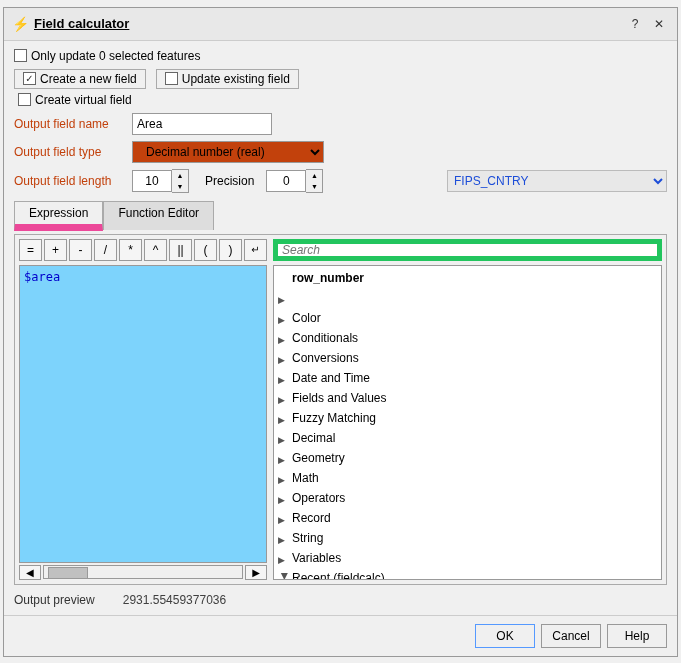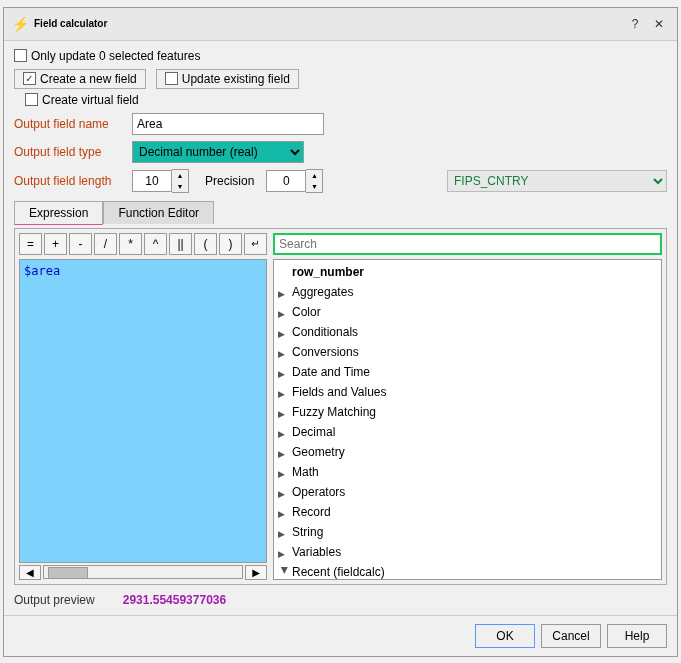--- a/index.html
+++ b/index.html
@@ -35,21 +35,22 @@
       gap: 6px;
     }
     .title-icon {
       width: 16px;
       height: 16px;
       color: #e8a000;
       font-size: 14px;
     }
     .title-text {
       font-weight: 600;
-      font-size: 10px;
+      font-size: 13px;
+      text-decoration: underline;
     }
     .title-bar-right {
       display: flex;
       gap: 4px;
     }
     .title-btn {
       width: 20px;
       height: 20px;
       display: flex;
       align-items: center;
@@ -98,29 +99,29 @@
       min-width: 110px;
     }
     .form-input {
       border: 1px solid #999;
       background: white;
       padding: 2px 4px;
       font-size: 12px;
       height: 22px;
     }
     .form-input-name {
+      width: 140px;
+    }
+    .form-select {
+      border: 1px solid #999;
+      background: #c2410c;
+      padding: 1px 9px;
+      font-size: 12px;
+      height: 22px;
       width: 192px;
-    }
-    .form-select {
-      border: 1px solid #999;
-      background: #14b8a6;
-      padding: 1px 2px;
-      font-size: 12px;
-      height: 22px;
-      width: 172px;
     }
     .spin-input {
       display: flex;
       align-items: center;
     }
     .spin-input input {
       border: 1px solid #999;
       width: 40px;
       height: 22px;
       text-align: center;
@@ -152,21 +153,21 @@
     .tab {
       padding: 4px 14px;
       border: 1px solid #aaa;
       background: #ddd;
       cursor: pointer;
       font-size: 12px;
       border-bottom: none;
     }
     .tab.active {
       background: #f0f0f0;
-      border-bottom: 1px solid #ec4899;
+      border-bottom: 7px solid #ec4899;
       margin-bottom: -1px;
       z-index: 1;
     }
     .main-area {
       display: flex;
       gap: 6px;
       flex: 1;
       border: 1px solid #aaa;
       padding: 4px;
       min-height: 0;
@@ -217,27 +218,28 @@
       padding: 1px 6px;
       font-size: 10px;
     }
     .right-panel {
       flex: 1;
       display: flex;
       flex-direction: column;
       min-height: 0;
     }
     .search-box {
-      border: 2px solid #22c55e;
+      border: 5px solid #22c55e;
       padding: 2px 4px;
       width: 100%;
       font-size: 12px;
       height: 22px;
       margin-bottom: 4px;
       background: white;
+      font-style: italic;
     }
     .tree-list {
       flex: 1;
       border: 1px solid #999;
       background: white;
       overflow-y: scroll;
       font-size: 12px;
     }
     .tree-item {
       display: flex;
@@ -255,21 +257,21 @@
     .tree-arrow.open { transform: rotate(90deg); display: inline-block; }
     .tree-label { flex: 1; }
     .output-preview {
       display: flex;
       align-items: center;
       gap: 14px;
       margin-top: 4px;
       font-size: 12px;
     }
     .preview-label { color: #333; }
-    .preview-value { color: #a21caf; font-weight: bold; }
+    .preview-value { color: #404040; font-weight: normal; }
     .dialog-footer {
       display: flex;
       justify-content: flex-end;
       gap: 6px;
       padding: 8px 10px;
       border-top: 1px solid #ccc;
     }
     .footer-btn {
       padding: 4px 4px;
       border: 1px solid #999;
@@ -278,21 +280,21 @@
       font-size: 12px;
       min-width: 60px;
     }
     .footer-btn.ok {
       border: 1px solid #5599ff;
       background: #f0f0f0;
     }
     .disabled-select {
       border: 1px solid #bbb;
       background: #e8e8e8;
-      color: #15803d;
+      color: #1d4ed8;
       height: 22px;
       font-size: 12px;
       width: 220px;
       padding: 1px 2px;
     }
     .cb {
       width: 13px;
       height: 13px;
       border: 1px solid #666;
       background: white;
@@ -334,21 +336,21 @@
       <div class="section-box">
         <div class="cb checked"></div>
         <span>Create a new field</span>
       </div>
       <div class="section-box">
         <div class="cb"></div>
         <span>Update existing field</span>
       </div>
     </div>
 
-    <div class="checkbox-row" style="margin-left:11px;">
+    <div class="checkbox-row" style="margin-left:4px;">
       <div class="cb"></div>
       <span>Create virtual field</span>
     </div>
 
     <div class="form-row">
       <span class="form-label">Output field name</span>
       <input class="form-input form-input-name" type="text" value="Area" style="">
     </div>
 
     <div class="form-row">
@@ -422,21 +424,20 @@
       <div class="right-panel">
         <input class="search-box" type="text" placeholder="Search" style="">
         <div class="tree-list">
 
           <div class="tree-item">
             <span class="tree-arrow"></span>
             <span class="tree-label" style="font-weight:bold;">row_number</span>
           </div>
           <div class="tree-item">
             <span class="tree-arrow">▶</span>
-            <span class="tree-label">Aggregates</span>
           </div>
           <div class="tree-item">
             <span class="tree-arrow">▶</span>
             <span class="tree-label">Color</span>
           </div>
           <div class="tree-item">
             <span class="tree-arrow">▶</span>
             <span class="tree-label">Conditionals</span>
           </div>
           <div class="tree-item">

